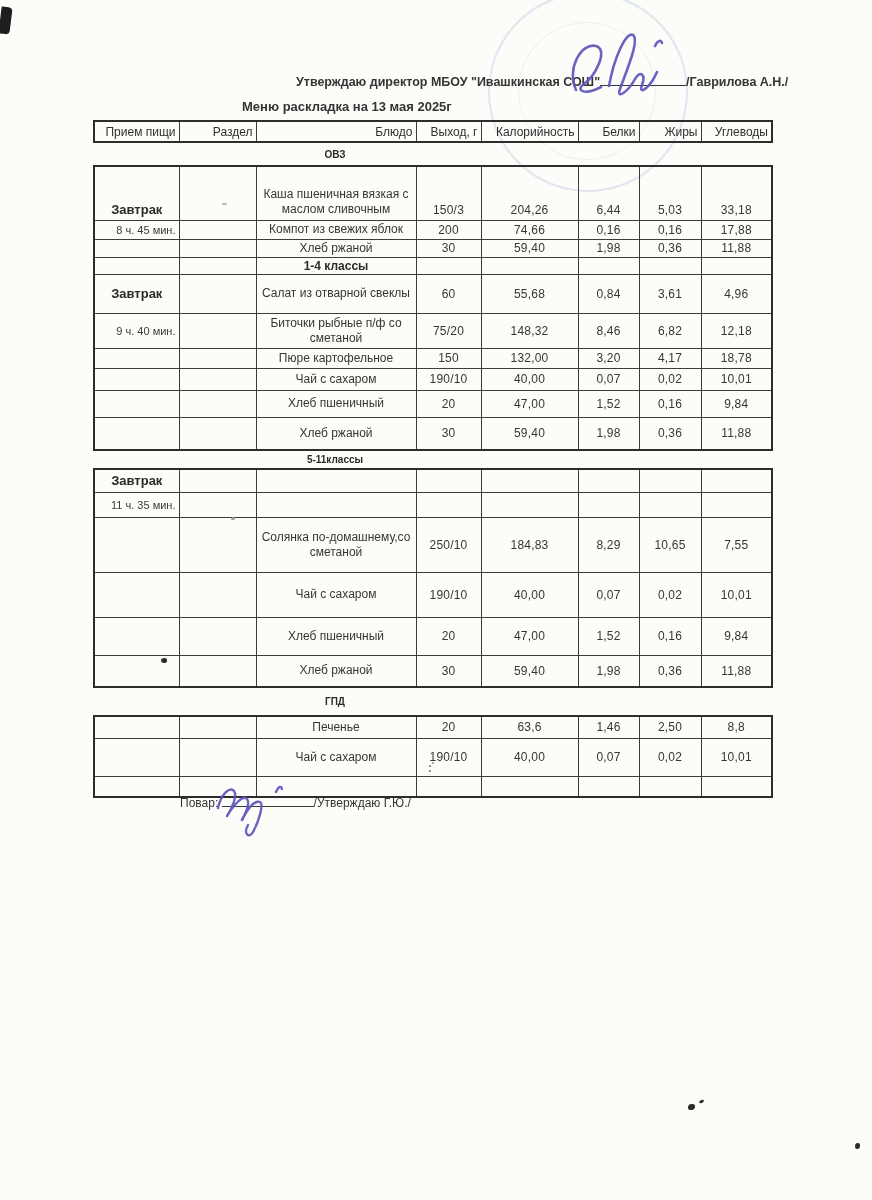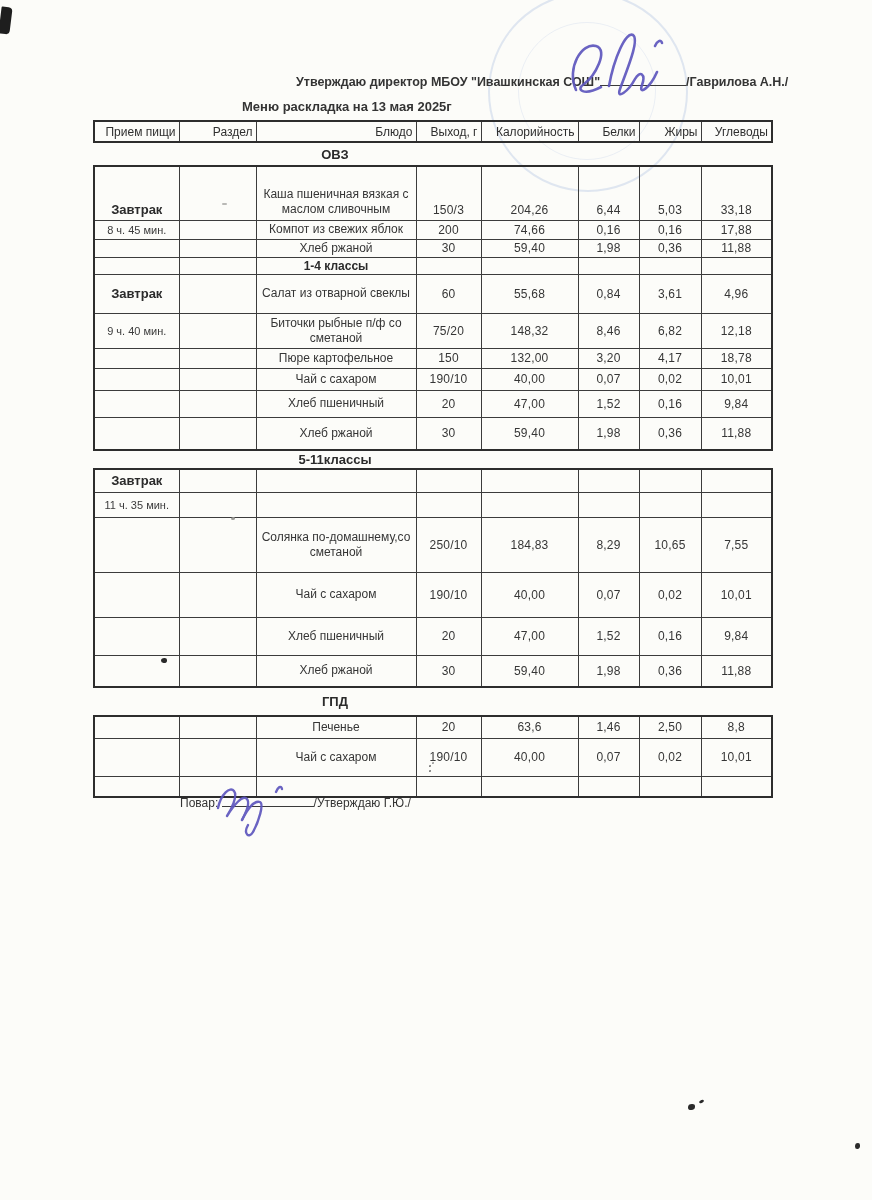--- a/index.html
+++ b/index.html
@@ -15,26 +15,26 @@
 
   
   .tables{position:absolute;left:93px;top:120px;width:678px;}
   table{border-collapse:collapse;table-layout:fixed;width:678px;}
   table{border:2px solid #2d2d2d;}
   th,td{border:1.5px solid #3c3c3c;padding:1px 3px;overflow:hidden;}
   th{font-size:12px;font-weight:400;text-align:right;height:17px;color:#2f2f2f;}
   td{font-size:12px;text-align:center;vertical-align:middle;color:#363636;}
   tr.vbottom td{vertical-align:bottom;padding-bottom:3px;}
   .c-meal-bold{font-weight:700;font-size:13px;color:#2b2b2b;margin-left:32px;}
-  .c-meal-time{font-size:11px;text-align:center;padding-left:3px;color:#3b3b3b;}
+  .c-meal-time{font-size:11px;text-align:right;padding-left:3px;color:#3b3b3b;}
   .c-dish{line-height:1.25;}
   .c-section-title{font-weight:700;font-size:12px;color:#2b2b2b;}
   .c-num{letter-spacing:.2px;}
 
-  .gap-label{display:flex;align-items:center;justify-content:center;width:160px;margin-left:162px;font-weight:700;font-size:13px;color:#2b2b2b;}
+  .gap-label{display:flex;align-items:center;justify-content:center;width:160px;margin-left:162px;font-weight:700;font-size:10px;color:#2b2b2b;}
   .g1{height:22px;} .g2{height:17px;} .g3{height:27px;}
 
   
   .cook{position:absolute;left:180px;top:795px;font-size:12px;white-space:nowrap;}
   .cook .sig-line{width:92px;}
 
   
   .stamp{position:absolute;border-radius:50%;pointer-events:none;}
   .stamp.outer{left:488px;top:-8px;width:196px;height:196px;border:2.5px solid rgba(125,155,210,.22);}
   .stamp.inner{left:518px;top:22px;width:136px;height:136px;border:1.5px solid rgba(125,155,210,.14);}

